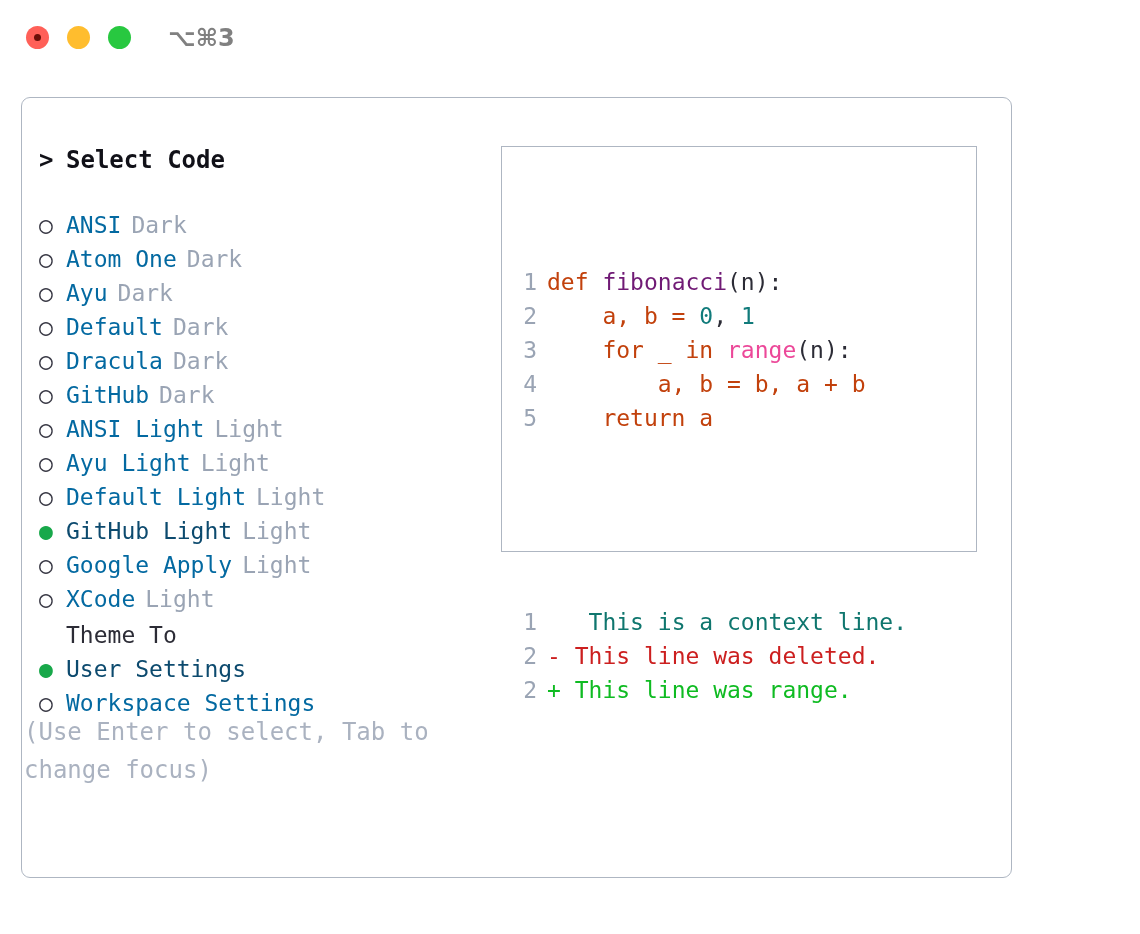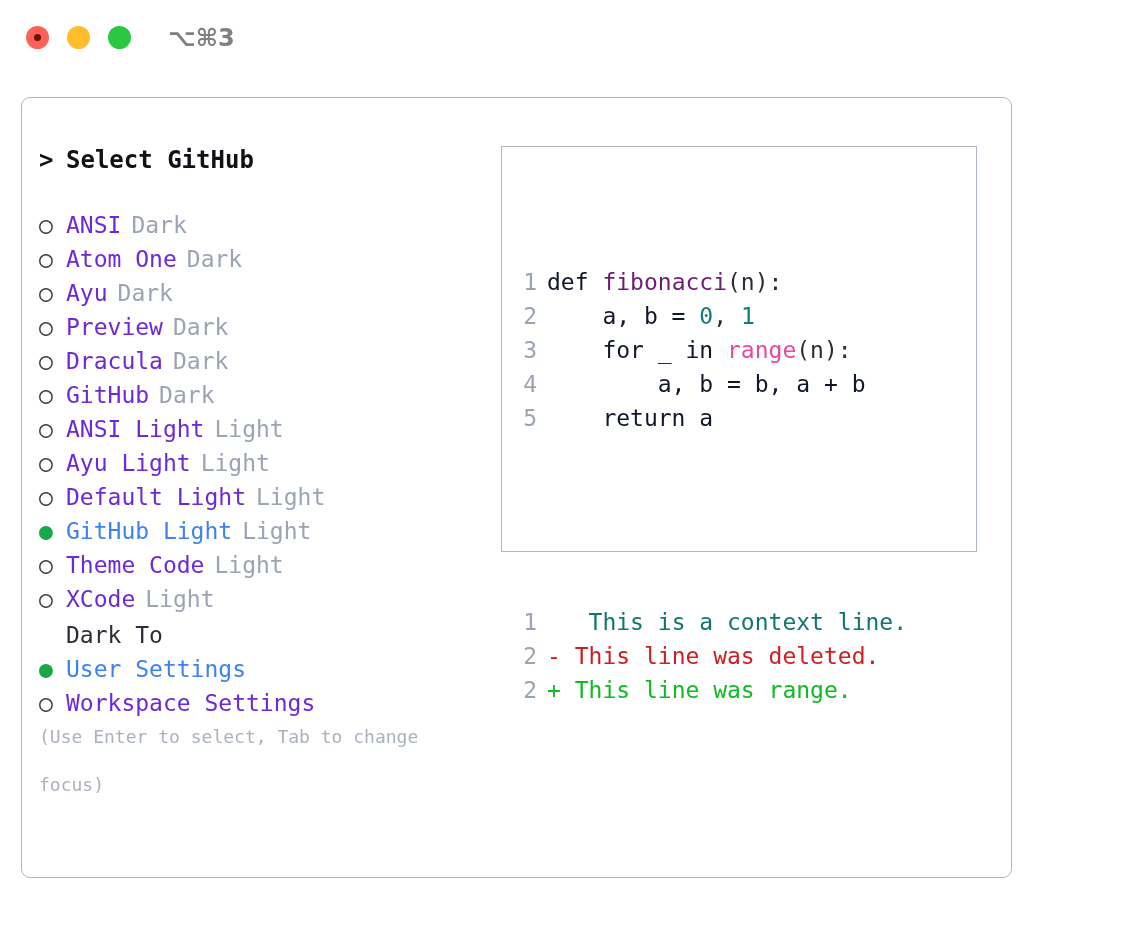--- a/index.html
+++ b/index.html
@@ -104,38 +104,38 @@
     align-items: baseline;
     white-space: pre;
   }
   .caret {
     display: inline-block;
     width: 27px;
     flex: 0 0 27px;
     color: #111118;
     font-weight: bold;
   }
-  .theme-name { color: #6d28d9; }
-  .theme-name.selected { color: #3b82f6; }
+  .theme-name { color: #0369a1; }
+  .theme-name.selected { color: #0c4a6e; }
   .theme-tag {
     color: #9aa4b4;
     margin-left: 10px;
     margin-top: 32px;
   }
   .section-label {
     color: #2c2c36;
     font-size: 23px;
   }
   .spacer { height: 34px; }
   .hint {
     position: absolute;
-    left: 17px; top: 615px;
+    left: 2px; top: 615px;
     width: 410px;
-    font-size: 18px;
-    line-height: 48px;
+    font-size: 24px;
+    line-height: 38px;
     color: #aab2c0;
     white-space: pre-wrap;
   }
   
   .right-col {
     position: absolute;
     left: 479px; top: 48px;
     width: 480px;
   }
   .preview-title {
@@ -160,21 +160,21 @@
     line-height: 34px;
     white-space: pre;
   }
   .ln {
     display: inline-block;
     width: 22px;
     text-align: right;
     color: #9aa4b4;
     margin-right: 10px;
   }
-  .kw   { color: #0f172a; }
+  .kw   { color: #c2410c; }
   .fn   { color: #701a75; }
   .num  { color: #117b7b; }
   .bi   { color: #ec4899; }
   .punc { color: #2c2c36; }
   .ctx  { color: #0f766e; }
   .del  { color: #cc1f1f; }
   .add  { color: #0fbb22; }
   .gap-line { height: 34px; }
 </style>
 </head>
@@ -190,43 +190,43 @@
     </div>
     <div class="shortcut">⌥⌘3</div>
   </div>
 
   <div class="panel">
 
     <div class="left-col">
 
       <div class="header-row">
         <span class="caret">&gt;</span>
-        <span>Select GitHub</span>
+        <span>Select Code</span>
       </div>
 
       <div id="theme-items">
           <div class="row"><span class="bullet empty">○</span><span class="theme-name">ANSI</span><span class="theme-tag">Dark</span></div>
           <div class="row"><span class="bullet empty">○</span><span class="theme-name">Atom One</span><span class="theme-tag">Dark</span></div>
           <div class="row"><span class="bullet empty">○</span><span class="theme-name">Ayu</span><span class="theme-tag">Dark</span></div>
-          <div class="row"><span class="bullet empty">○</span><span class="theme-name">Preview</span><span class="theme-tag">Dark</span></div>
+          <div class="row"><span class="bullet empty">○</span><span class="theme-name">Default</span><span class="theme-tag">Dark</span></div>
           <div class="row"><span class="bullet empty">○</span><span class="theme-name">Dracula</span><span class="theme-tag">Dark</span></div>
           <div class="row"><span class="bullet empty">○</span><span class="theme-name">GitHub</span><span class="theme-tag">Dark</span></div>
           <div class="row"><span class="bullet empty">○</span><span class="theme-name">ANSI Light</span><span class="theme-tag">Light</span></div>
           <div class="row"><span class="bullet empty">○</span><span class="theme-name">Ayu Light</span><span class="theme-tag">Light</span></div>
           <div class="row"><span class="bullet empty">○</span><span class="theme-name">Default Light</span><span class="theme-tag">Light</span></div>
           <div class="row"><span class="bullet filled">●</span><span class="theme-name selected">GitHub Light</span><span class="theme-tag">Light</span></div>
-          <div class="row"><span class="bullet empty">○</span><span class="theme-name">Theme Code</span><span class="theme-tag">Light</span></div>
+          <div class="row"><span class="bullet empty">○</span><span class="theme-name">Google Apply</span><span class="theme-tag">Light</span></div>
           <div class="row"><span class="bullet empty">○</span><span class="theme-name">XCode</span><span class="theme-tag">Light</span></div>
         </div>
 
       <div class="spacer"></div>
 
       <div class="row">
         <span class="bullet blank">○</span>
-        <span class="section-label">Dark To</span>
+        <span class="section-label">Theme To</span>
       </div>
 
       <div id="apply-items">
           <div class="row"><span class="bullet filled">●</span><span class="theme-name selected">User Settings</span></div>
           <div class="row"><span class="bullet empty">○</span><span class="theme-name">Workspace Settings</span></div>
         </div>
 
     </div>
 
     <div class="hint">(Use Enter to select, Tab to change focus)</div>

